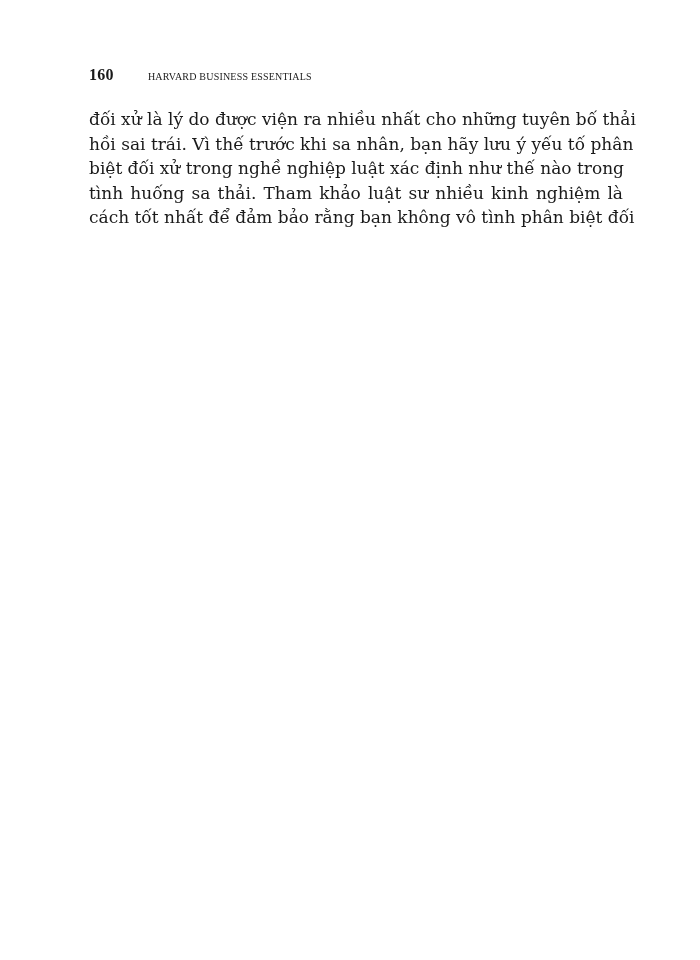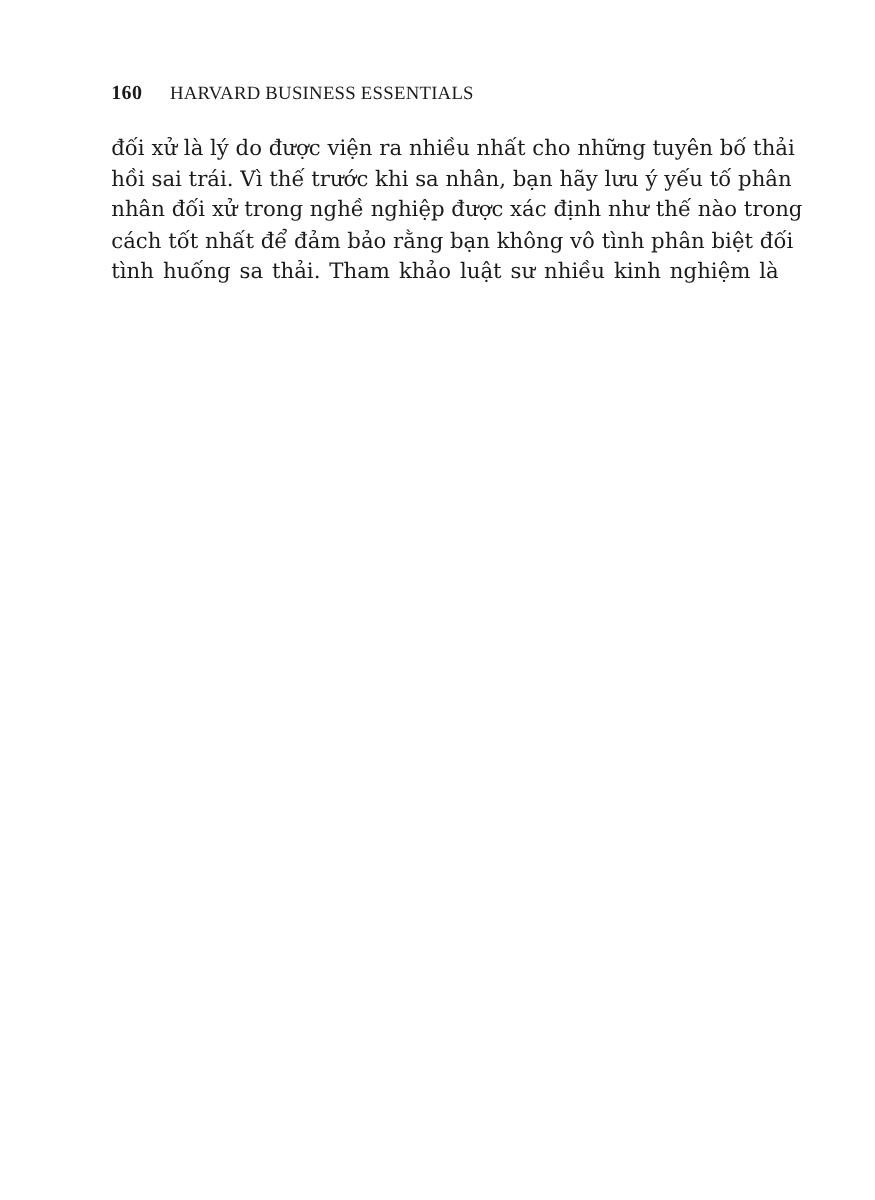--- a/index.html
+++ b/index.html
@@ -30,22 +30,22 @@
     align-items: baseline;
     font-family: "Liberation Serif", "DejaVu Serif", serif;
     color: #1a1a1a;
   }
   .page-number {
     font-weight: bold;
     font-size: 16px;
     letter-spacing: 0.3px;
   }
   .book-title {
-    margin-left: 22px;
-    font-size: 15px;
+    margin-left: 34px;
+    font-size: 10px;
     letter-spacing: 0.2px;
   }
   .body-text {
     position: absolute;
     left: 89px;
     top: 107px;
     width: 534px;
     margin: 0;
   }
   .line {
@@ -66,17 +66,17 @@
 
 <div class="page">
   <div class="running-head">
     <span class="page-number">160</span>
     <span class="book-title">HARVARD BUSINESS ESSENTIALS</span>
   </div>
 
   <p class="body-text">
     <span class="line">đối xử là lý do được viện ra nhiều nhất cho những tuyên bố thải</span>
     <span class="line">hồi sai trái. Vì thế trước khi sa nhân, bạn hãy lưu ý yếu tố phân</span>
-    <span class="line">nhân đối xử trong nghề nghiệp được xác định như thế nào trong</span>
+    <span class="line">biệt đối xử trong nghề nghiệp luật xác định như thế nào trong</span>
+    <span class="line">tình huống sa thải. Tham khảo luật sư nhiều kinh nghiệm là</span>
     <span class="line">cách tốt nhất để đảm bảo rằng bạn không vô tình phân biệt đối</span>
-    <span class="line">tình huống sa thải. Tham khảo luật sư nhiều kinh nghiệm là</span>
   </p>
 </div>
 
 </body></html>

